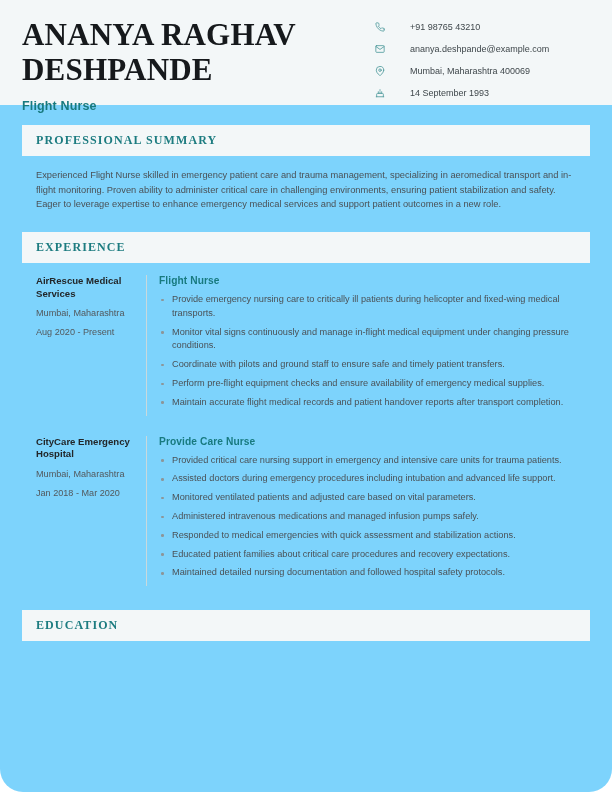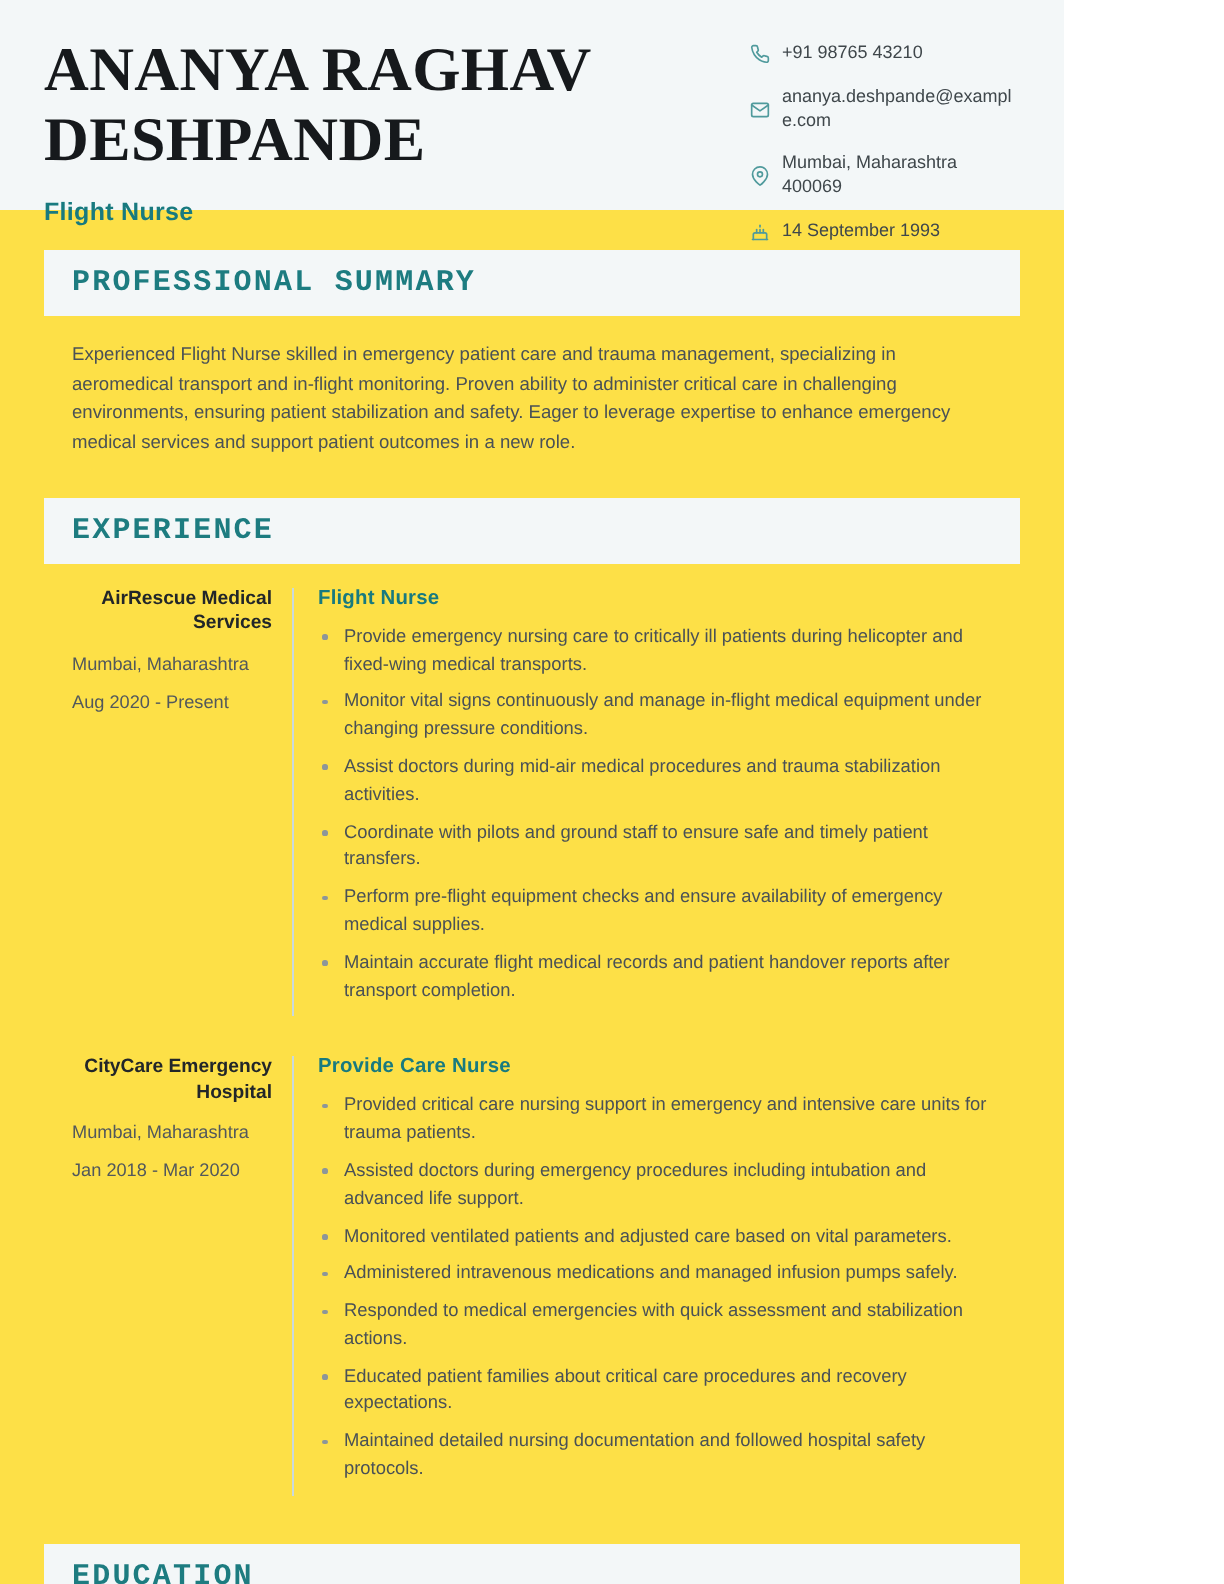--- a/index.html
+++ b/index.html
@@ -10,23 +10,24 @@
     width: 612px;
     height: 792px;
     background: #ffffff;
     font-family: "Liberation Sans", sans-serif;
     color: #3a4043;
     overflow: hidden;
   }
 
   .page {
     position: relative;
-    width: 532px;
+    width: 612px;
     height: 792px;
-    background: #fde047;
+    background: #7dd3fc;
+    border-radius: 23px;
   }
 
   
   .header {
     background: #f3f7f8;
     padding: 18px 22px 14px 22px;
     display: flex;
     align-items: flex-start;
     height: 105px;
     box-sizing: border-box;
@@ -53,25 +54,26 @@
     letter-spacing: 0.15px;
   }
 
   .header-right {
     flex: 1 1 auto;
     padding-top: 2px;
     padding-left: 8px;
   }
   .contact-row {
     display: flex;
-    align-items: center;
+    align-items: flex-end;
     margin-bottom: 9px;
     font-size: 9px;
     color: #3f474b;
     line-height: 1.35;
+    gap: 19px;
   }
   .contact-row:last-child { margin-bottom: 0; }
   .contact-icon {
     flex: 0 0 16px;
     width: 16px;
     height: 12px;
     display: flex;
     align-items: center;
     justify-content: flex-start;
     color: #4f9a9c;
@@ -84,23 +86,23 @@
   }
 
   
   .section-band {
     background: #f3f7f8;
     margin: 0 22px;
     padding: 8px 14px 8px 14px;
     box-sizing: border-box;
   }
   .section-title {
-    font-family: Liberation Mono, monospace;
-    font-weight: bold;
-    font-size: 15px;
+    font-family: Liberation Serif, serif;
+    font-weight: bold;
+    font-size: 12px;
     letter-spacing: 1.1px;
     color: #1d7c80;
     text-transform: uppercase;
   }
 
   .section-body {
     margin: 0 22px;
     padding: 12px 14px 0 14px;
     box-sizing: border-box;
   }
@@ -122,21 +124,20 @@
     flex: 0 0 110px;
     width: 110px;
     padding-right: 10px;
     box-sizing: border-box;
   }
   .entry-org {
     font-size: 9.6px;
     font-weight: bold;
     color: #222629;
     line-height: 1.3;
-    text-align: right;
   }
   .entry-loc, .entry-date {
     font-size: 9.1px;
     color: #52585c;
     line-height: 1.32;
     margin-top: 7px;
   }
   .entry-main {
     flex: 1 1 auto;
     border-left: 1px solid #c9d9dc;
@@ -255,21 +256,20 @@
       <div class="entry-meta">
         <div class="entry-org">AirRescue Medical Services</div>
         <div class="entry-loc">Mumbai, Maharashtra</div>
         <div class="entry-date">Aug 2020 - Present</div>
       </div>
       <div class="entry-main">
         <div class="entry-role">Flight Nurse</div>
         <ul class="bullets">
           <li>Provide emergency nursing care to critically ill patients during helicopter and fixed-wing medical transports.</li>
           <li>Monitor vital signs continuously and manage in-flight medical equipment under changing pressure conditions.</li>
-          <li>Assist doctors during mid-air medical procedures and trauma stabilization activities.</li>
           <li>Coordinate with pilots and ground staff to ensure safe and timely patient transfers.</li>
           <li>Perform pre-flight equipment checks and ensure availability of emergency medical supplies.</li>
           <li>Maintain accurate flight medical records and patient handover reports after transport completion.</li>
         </ul>
       </div>
     </div>
 
     <div class="spacer-16"></div>
 
     <div class="entry">

